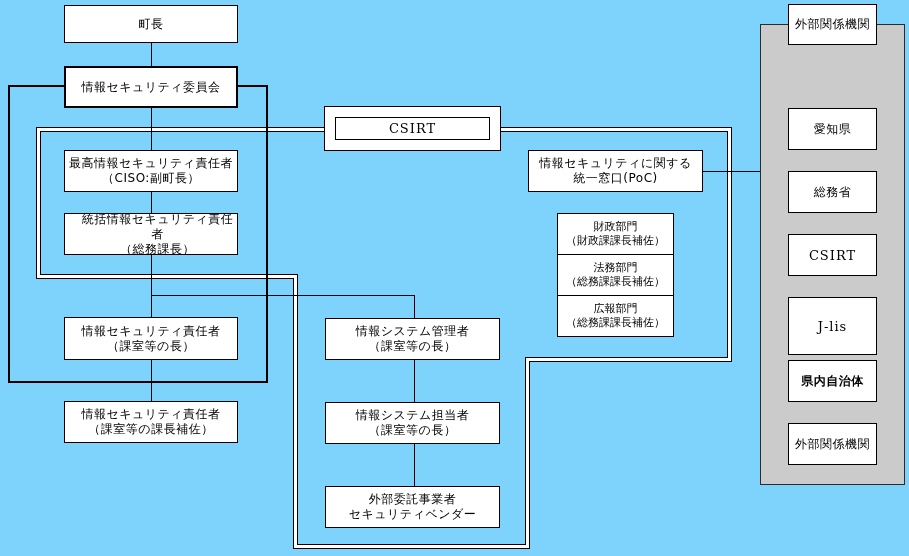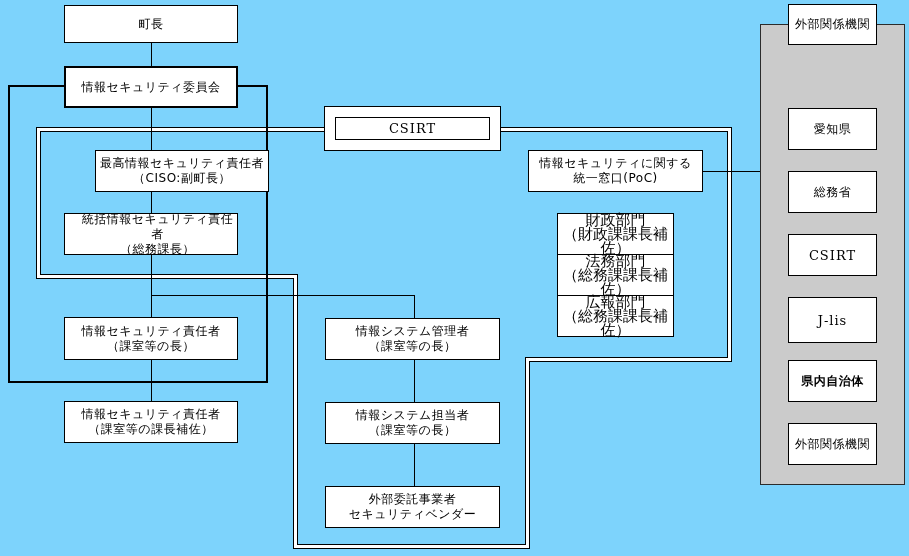--- a/index.html
+++ b/index.html
@@ -57,21 +57,21 @@
   .dept-cell {
     border: 1px solid #000;
     background: #fff;
     height: 42px;
     margin-top: -1px;
     display: flex;
     flex-direction: column;
     align-items: center;
     justify-content: center;
     text-align: center;
-    font-size: 15px;
+    font-size: 11px;
     line-height: 14px;
   }
   .dept-cell:first-child { margin-top: 0; }
   .l { display: block; }
 </style>
 </head>
 <body>
 
 <div class="canvas">
 
@@ -88,21 +88,21 @@
   </svg>
 
   <div class="box" style="left:64px; top:5px; width:174px; height:38px;">
     <span class="l">町長</span>
   </div>
 
   <div class="box bold" style="left:64px; top:66px; width:174px; height:42px;">
     <span class="l">情報セキュリティ委員会</span>
   </div>
 
-  <div class="box" style="left:64px; top:150px; width:174px; height:42px;margin-left:31px;">
+  <div class="box" style="left:64px; top:150px; width:174px; height:42px;">
     <span class="l">最高情報セキュリティ責任者</span>
     <span class="l">（CISO:副町長）</span>
   </div>
 
   <div class="box" style="left:64px; top:213px; width:174px; height:42px;padding-left:13px;">
     <span class="l">統括情報セキュリティ責任者</span>
     <span class="l">（総務課長）</span>
   </div>
 
   <div class="box" style="left:64px; top:317px; width:174px; height:43px;">
@@ -165,21 +165,21 @@
   </div>
 
   <div class="box" style="left:788px; top:171px; width:89px; height:42px;">
     <span class="l">総務省</span>
   </div>
 
   <div class="box" style="left:788px; top:234px; width:89px; height:42px;">
     <span class="l latin-serif">CSIRT</span>
   </div>
 
-  <div class="box" style="left:788px; top:297px; width:89px; height:46px;">
+  <div class="box" style="left:788px; top:297px; width:89px; height:58px;">
     <span class="l latin-serif">J-lis</span>
   </div>
 
   <div class="box" style="left:788px; top:360px; width:89px; height:42px;font-weight:bold;">
     <span class="l">県内自治体</span>
   </div>
 
   <div class="box" style="left:788px; top:423px; width:89px; height:42px;">
     <span class="l">外部関係機関</span>
   </div>

